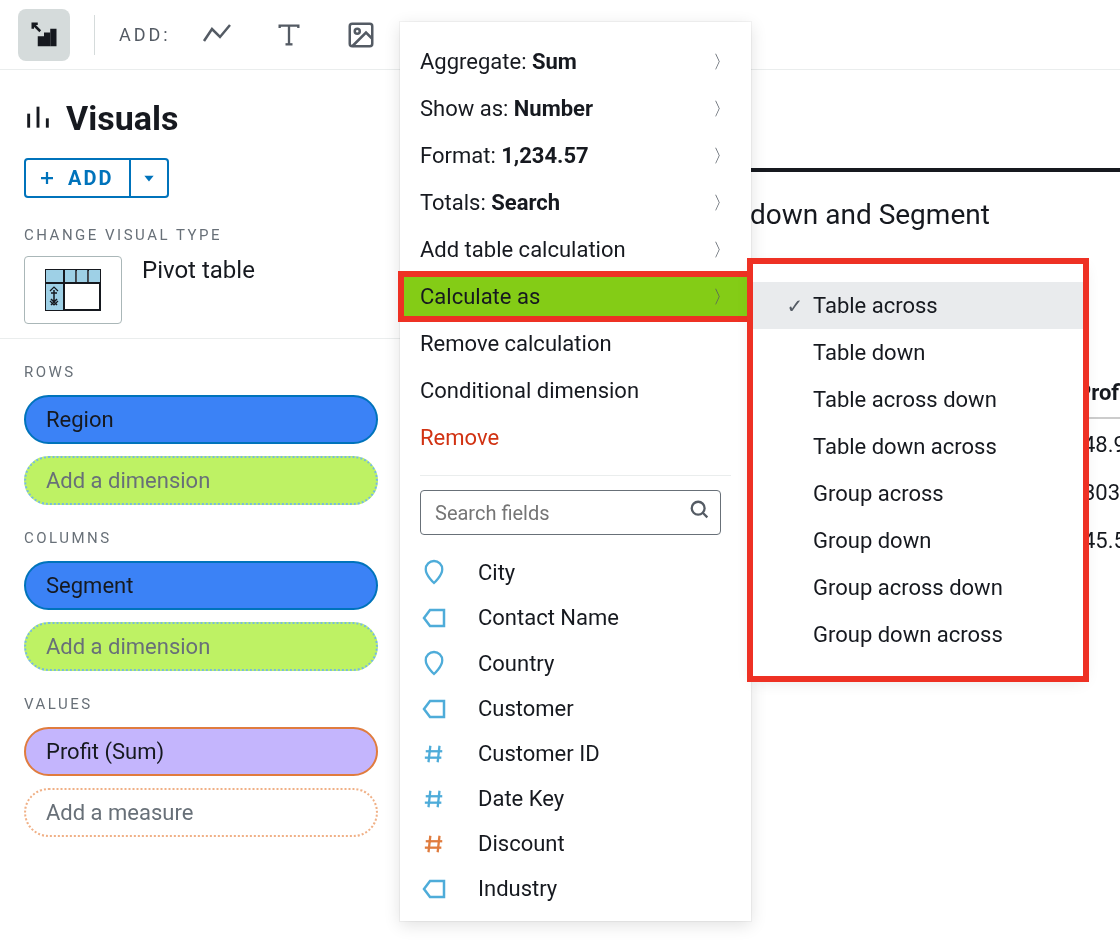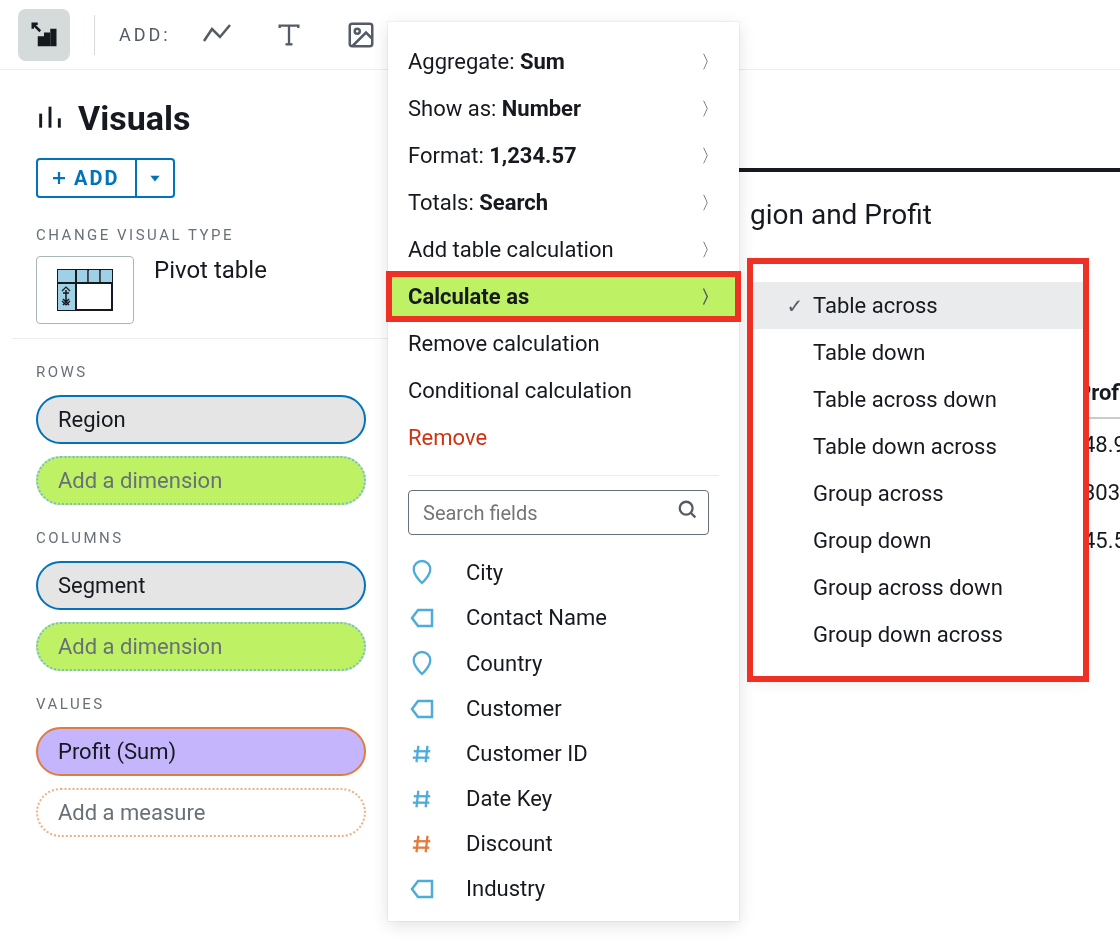--- a/index.html
+++ b/index.html
@@ -45,21 +45,21 @@
     .toolbar-add-label {
       font-size: 18px;
       letter-spacing: 3px;
       color: #545b64;
     }
     .toolbar svg { display: block; }
 
     
     .panel {
       width: 402px;
-      padding: 18px 36px;
+      padding: 18px 24px;
     }
     .panel-title-row {
       display: flex;
       align-items: center;
       gap: 14px;
       margin: 10px 0 20px 0;
     }
     .panel-title {
       font-size: 34px;
       font-weight: 700;
@@ -71,21 +71,21 @@
     .add-btn {
       border: 2px solid #0073bb;
       color: #0073bb;
       border-radius: 4px 0 0 4px;
       padding: 6px 16px 6px 12px;
       font-weight: 700;
       font-size: 20px;
       letter-spacing: 2px;
       display: flex;
       align-items: center;
-      gap: 6px;
+      gap: 12px;
       background: #fff;
     }
     .add-dropdown {
       border: 2px solid #0073bb;
       border-left: none;
       border-radius: 0 4px 4px 0;
       width: 38px;
       display: flex;
       align-items: center;
       justify-content: center;
@@ -130,21 +130,21 @@
     }
     .pill {
       border-radius: 999px;
       padding: 10px 20px;
       font-size: 22px;
       margin-bottom: 12px;
       cursor: pointer;
     }
     .pill.solid-blue {
       border: 2px solid #0073bb;
-      background: #e5e5e5;
+      background: #3b82f6;
       color: #16191f;
     }
     .pill.dotted-blue {
       border: 2px dotted #76b9e0;
       background: #bef264;
       color: #687078;
     }
     .pill.solid-orange {
       border: 2px solid #e07c3e;
       background: #c4b5fd;
@@ -154,41 +154,41 @@
       border: 2px dotted #f0b086;
       background: #fff;
       color: #687078;
     }
     .section { margin-bottom: 24px; }
 
     
     .menu1 {
       position: absolute;
       top: 22px;
-      left: 388px;
+      left: 400px;
       width: 351px;
       background: #fff;
       border-radius: 0;
       box-shadow: 0 4px 16px rgba(0,0,0,0.12), 0 0 0 1px rgba(0,0,0,0.04);
       padding: 16px 0 10px 0;
       z-index: 30;
     }
     .menu1-item {
       display: flex;
       align-items: center;
       justify-content: space-between;
       padding: 11px 20px;
       font-size: 22px;
       cursor: pointer;
     }
     .menu1-item .label { color: #16191f; }
     .menu1-item .value { font-weight: 700; }
     .menu1-item .chev { color: #545b64; font-size: 18px; }
     .menu1-item.danger { color: #d13212; }
-    .menu1-item.hover { background: #bef264; font-weight: bold; }
+    .menu1-item.hover { background: #84cc16; }
     .menu1-item.highlight { outline: 6px solid #ee3124; outline-offset: -4px; }
     .menu1-divider {
       border: none;
       border-top: 1px solid #eaeded;
       margin: 14px 20px;
     }
     .search-wrap {
       margin: 0 30px 14px 20px;
       border: 1px solid #687078;
       border-radius: 4px;
@@ -378,21 +378,21 @@
   </div>
 
   <div class="section">
     <div class="field-label">VALUES</div>
     <div class="pill solid-orange">Profit (Sum)</div>
     <div class="pill dotted-orange">Add a measure</div>
   </div>
 </div>
 
 <div class="bg-border"></div>
-<div class="bg-content">gion and Profit</div>
+<div class="bg-content">down and Segment</div>
 <div class="bg-header-cell">Profi</div>
 <div class="bg-cell" style="top:432px; left:1083px;">48.99</div>
 <div class="bg-cell" style="top:480px; left:1083px;">303.</div>
 <div class="bg-cell" style="top:528px; left:1083px;">45.50</div>
 
 <div class="menu1">
   <div class="menu1-item">
     <span class="label"><span>Aggregate:</span> <span class="value">Sum</span></span>
     <span class="chev">〉</span>
   </div>
@@ -413,21 +413,21 @@
     <span class="chev">〉</span>
   </div>
   <div class="menu1-item hover highlight">
     <span class="label">Calculate as</span>
     <span class="chev">〉</span>
   </div>
   <div class="menu1-item">
     <span class="label">Remove calculation</span>
   </div>
   <div class="menu1-item">
-    <span class="label">Conditional calculation</span>
+    <span class="label">Conditional dimension</span>
   </div>
   <div class="menu1-item danger">
     <span>Remove</span>
   </div>
   <hr class="menu1-divider">
   <div class="search-wrap">
     <input type="text" placeholder="Search fields" style="">
     <span>
       <svg width="22" height="22" viewBox="0 0 24 24" fill="none" stroke="#545b64" stroke-width="2.5">
           <circle cx="10" cy="10" r="7"></circle>

